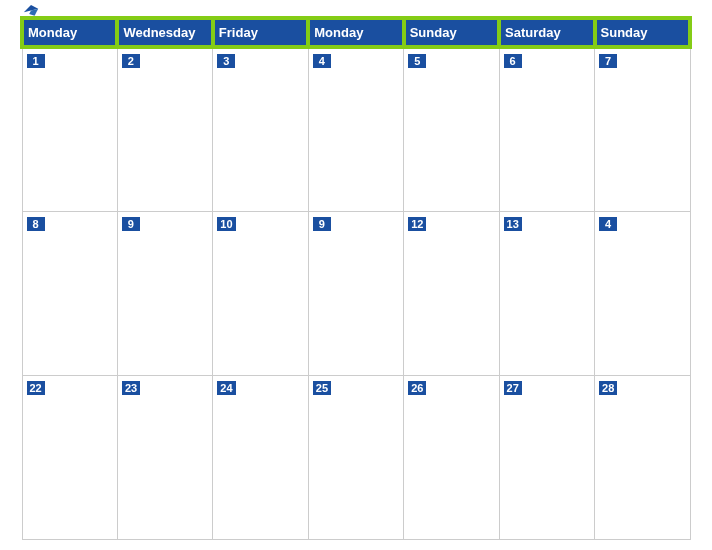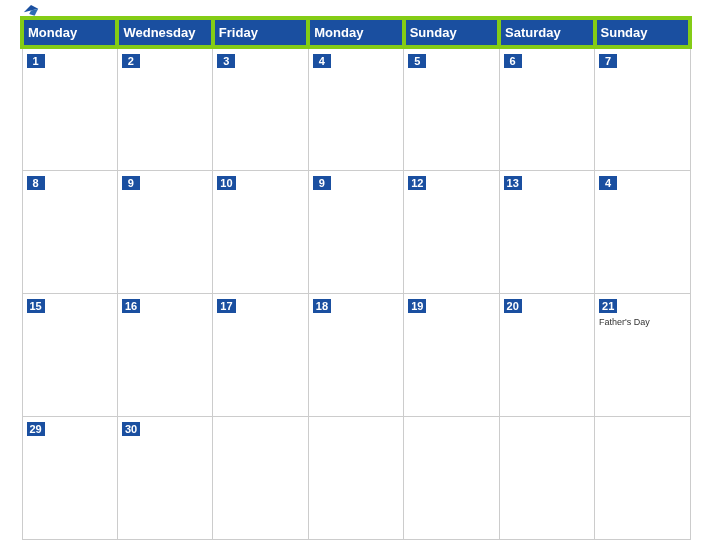--- a/index.html
+++ b/index.html
@@ -146,31 +146,22 @@
       <tr>
         <td><span class="day-header">8</span></td>
         <td><span class="day-header">9</span></td>
         <td><span class="day-header">10</span></td>
         <td><span class="day-header">9</span></td>
         <td><span class="day-header">12</span></td>
         <td><span class="day-header">13</span></td>
         <td><span class="day-header">4</span></td>
       </tr>
       <tr>
-        <td><span class="day-header">15</span></td>
-        <td><span class="day-header">16</span></td>
-        <td><span class="day-header">17</span></td>
-        <td><span class="day-header">18</span></td>
-        <td><span class="day-header">19</span></td>
-        <td><span class="day-header">20</span></td>
-        <td><span class="day-header">21</span><span class="holiday-label">Father's Day</span></td>
-      </tr>
-      <tr>
-        <td><span class="day-header">29</span></td>
-        <td><span class="day-header">30</span></td>
-        <td class="empty-cell"></td>
-        <td class="empty-cell"></td>
-        <td class="empty-cell"></td>
-        <td class="empty-cell"></td>
-        <td class="empty-cell"></td>
+        <td><span class="day-header">22</span></td>
+        <td><span class="day-header">23</span></td>
+        <td><span class="day-header">24</span></td>
+        <td><span class="day-header">25</span></td>
+        <td><span class="day-header">26</span></td>
+        <td><span class="day-header">27</span></td>
+        <td><span class="day-header">28</span></td>
       </tr>
     </tbody>
 </table>
 
 </body></html>

